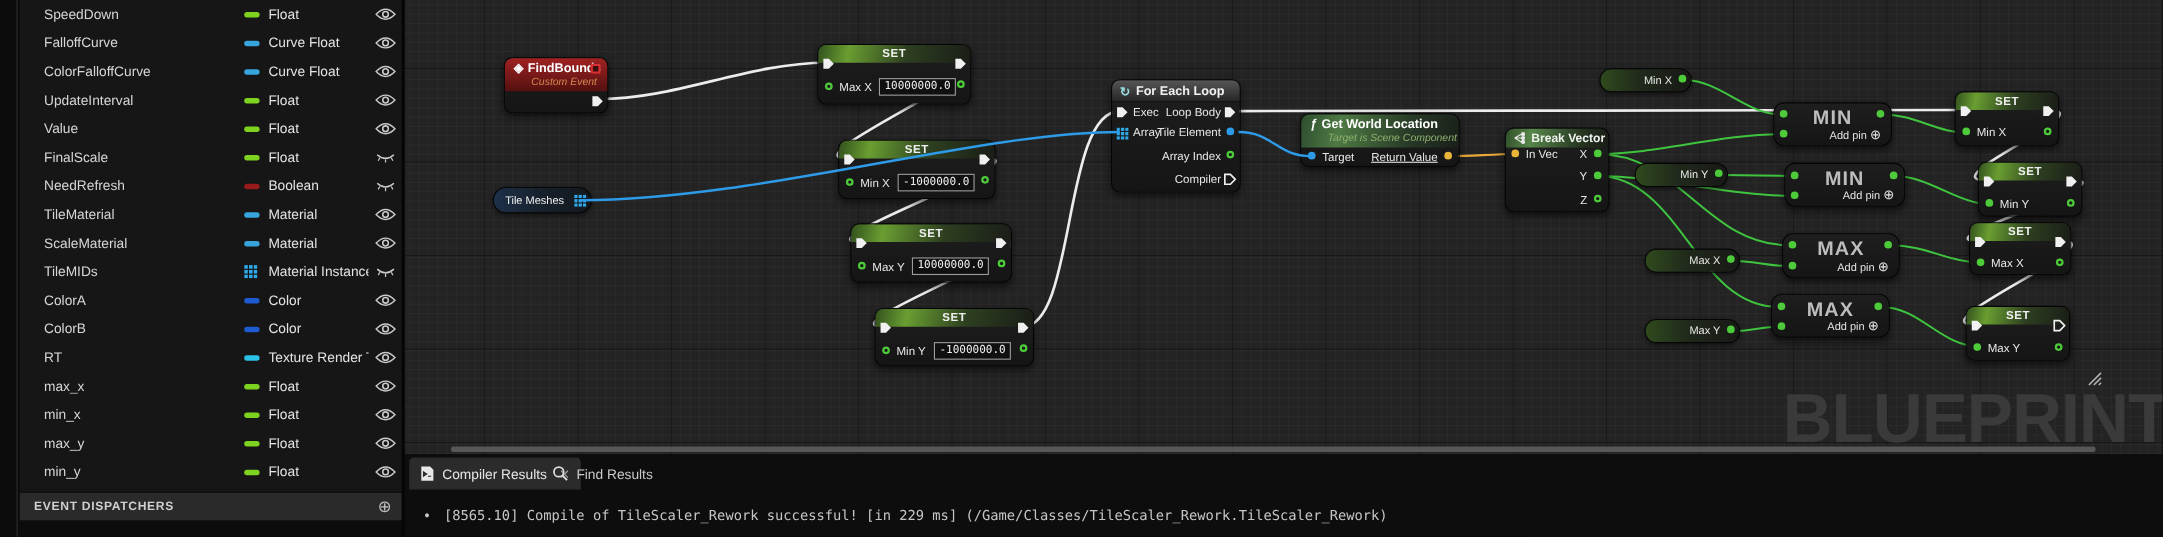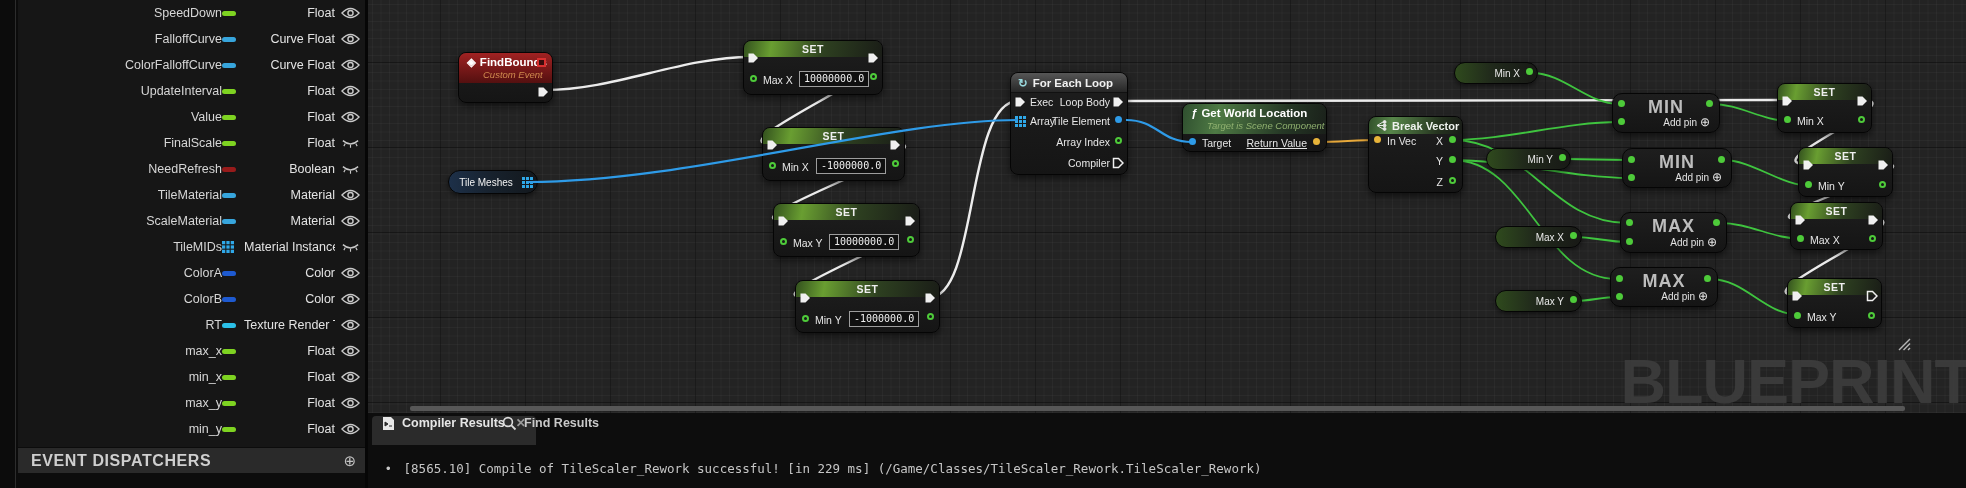--- a/index.html
+++ b/index.html
@@ -4,29 +4,29 @@
 <style>
   * { margin:0; padding:0; box-sizing:border-box; }
   html,body { width:1966px; height:488px; background:#060606; overflow:hidden;
               font-family:"Liberation Sans", sans-serif; }
   .stage { position:relative; width:1966px; height:488px; }
 
   
   .sidebar { position:absolute; left:0; top:0; width:365px; height:488px; background:#0c0c0c; }
   .sidebar .edge { position:absolute; left:15px; top:0; width:1px; height:488px; background:#2d2d2d; }
   .var-panel { position:absolute; left:18px; top:0; width:347px; height:447px; background:#161616; }
-  .v-row { display:flex; align-items:center; height:26px; padding-left:22px;text-align:right; }
+  .v-row { display:flex; align-items:center; height:26px; padding-left:22px; }
   .v-name { width:182px; font-size:12.5px; color:#d6d6d6; white-space:nowrap; overflow:hidden; }
   .v-pillwrap { width:22px; display:flex; align-items:center; }
   .v-pill { width:14px; height:5px; border-radius:2.5px; display:inline-block; }
   .v-type { flex:1; font-size:12.5px; color:#e3e3e3; white-space:nowrap; overflow:hidden; }
   .v-eye { width:30px; display:flex; justify-content:center; }
   .ed-bar { position:absolute; left:18px; top:448px; width:347px; height:25px; background:#2a2a2a;
             display:flex; align-items:center; justify-content:space-between; padding:0 9px 0 13px; }
-  .ed-label { font-size:16px; font-weight:bold; letter-spacing:.6px; color:#cfcfcf; }
+  .ed-label { font-size:11px; font-weight:bold; letter-spacing:.6px; color:#cfcfcf; }
   .ed-plus { font-size:15px; color:#c0c0c0; line-height:1; }
 
   
   .graph { position:absolute; left:368px; top:0; width:1598px; height:413px; overflow:hidden;
     background-color:#232323;
     background-image:
       linear-gradient(rgba(0,0,0,.38) 1px, transparent 1px),
       linear-gradient(90deg, rgba(0,0,0,.38) 1px, transparent 1px),
       linear-gradient(rgba(255,255,255,.032) 1px, transparent 1px),
       linear-gradient(90deg, rgba(255,255,255,.032) 1px, transparent 1px);
@@ -72,21 +72,21 @@
   .addpin .plus { font-size:12px; }
   .getter { position:absolute; z-index:3; height:22px; border:1px solid #050505; border-radius:11px;
     background:linear-gradient(to right,#2f4a1d,#20291b 45%,#181916); box-shadow:0 2px 5px rgba(0,0,0,.5);
     font-size:10px; color:#e8e8e8; display:flex; align-items:center; justify-content:flex-end; padding-right:17px; }
   .getter .pc { right:4px; top:5px; }
   .pill-blue { background:linear-gradient(to right,#1d3049,#17212c 50%,#13181d); justify-content:center; padding-right:14px; color:#f2f2f2; }
   .redsq { position:absolute; top:5px; right:6px; width:9px; height:9px; border:2px solid #d83030; background:#3a0c0c; }
 
   
   .bottom { position:absolute; left:368px; top:413px; width:1598px; height:75px; background:#0d0d0d; }
-  .tab { position:absolute; top:3px; height:29px; display:flex; gap:7px; padding:0 10px;font-weight:bold; }
+  .tab { position:absolute; top:3px; height:29px; display:flex; align-items:center; gap:7px; padding:0 10px; }
   .tab.active { left:4px; background:#2b2b2b; border-radius:4px 4px 0 0; }
   .tab .t-label { font-size:12.5px; color:#e6e6e6; }
   .tab .t-close { font-size:12px; color:#9a9a9a; margin-left:4px; }
   .tab.inactive { left:124px; }
   .tab.inactive .t-label { color:#c9c9c9; }
   .msg-row { position:absolute; left:18px; top:48px; display:flex; align-items:center; gap:13px; }
   .msg-bullet { color:#c9c9c9; font-size:13px; }
   .msg-text { font-family:"DejaVu Sans Mono", monospace; font-size:12.5px; color:#c6c6c6; white-space:nowrap; }
 </style>
 </head>

